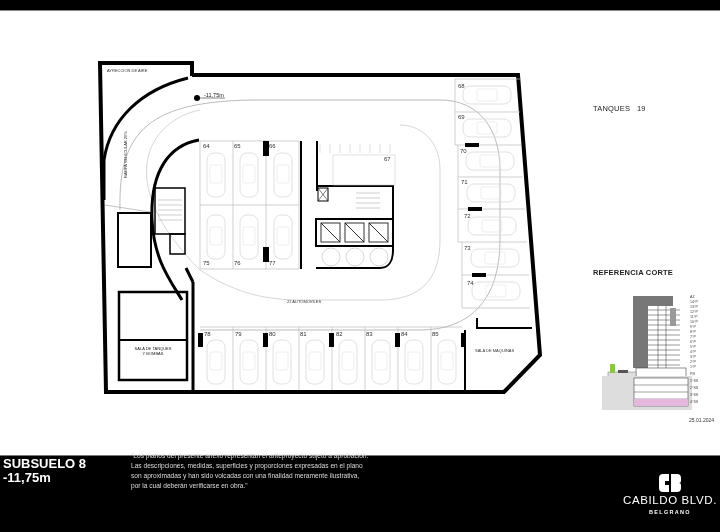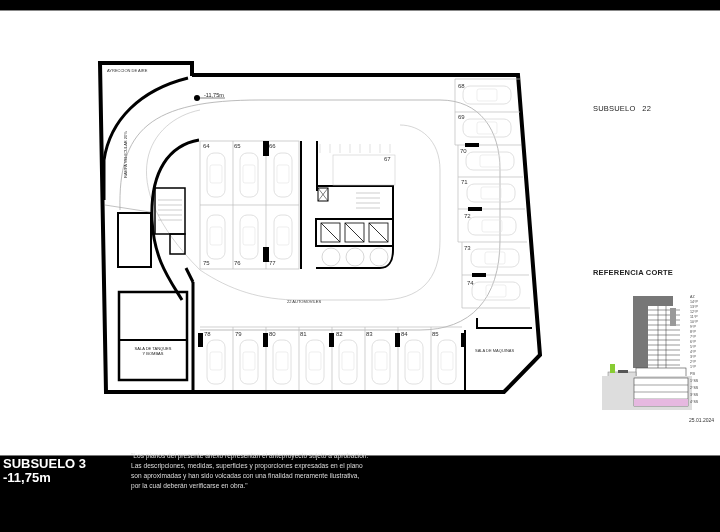--- a/index.html
+++ b/index.html
@@ -213,21 +213,21 @@
     <text x="269" y="336">80</text>
     <text x="300" y="336">81</text>
     <text x="336" y="336">82</text>
     <text x="366" y="336">83</text>
     <text x="401" y="336">84</text>
     <text x="432" y="336">85</text>
   </g>
 </svg>
 
 <div class="side-label" style="left:593px;top:104px;font-size:7.5px;">
-  <span>SUBSUELO</span>&nbsp;&nbsp;&nbsp;<span>22</span>
+  <span>TANQUES</span>&nbsp;&nbsp;&nbsp;<span>19</span>
 </div>
 <div class="side-label" style="left:593px;top:268px;font-size:7.5px;font-weight:bold;">REFERENCIA CORTE</div>
 
 <svg style="position:absolute;left:600px;top:290px;" width="110" height="120" viewBox="0 0 110 120">
   <rect x="33" y="6" width="40" height="72" fill="#777"></rect>
   <rect x="48" y="16" width="30" height="62" fill="#fff"></rect>
   <g stroke="#333" stroke-width="0.5">
     <line x1="48" y1="20" x2="80" y2="20"></line>
       <line x1="48" y1="25" x2="80" y2="25"></line>
       <line x1="48" y1="30" x2="80" y2="30"></line>
@@ -277,22 +277,30 @@
     <text x="90" y="99">2°SS</text>
     <text x="90" y="106">3°SS</text>
     <text x="90" y="113">4°SS</text>
   </g>
 </svg>
 <div class="date">25.01.2024</div>
 
 <div class="footer-rule"></div>
 <div class="footer">
   <div class="level-title" style="top:0;">
-    <div class="l1">SUBSUELO 3</div>
+    <div class="l1">SUBSUELO 8</div>
     <div class="l2">-11,75m</div>
   </div>
   <div class="disclaimer" style="top:-5px;">
     <div>"Los planos del presente anexo representan el anteproyecto sujeto a aprobación.</div>
     <div>Las descripciones, medidas, superficies y proporciones expresadas en el plano</div>
     <div>son aproximadas y han sido volcadas con una finalidad meramente ilustrativa,</div>
     <div>por la cual deberán verificarse en obra."</div>
   </div>
+  <div class="logo">
+    <svg class="logo-mark" width="22" height="18" viewBox="0 0 22 18">
+      <path d="M4,0 H10 V7 H6 V11 H10 V18 H4 A4,4 0 0 1 0,14 V4 A4,4 0 0 1 4,0 Z" fill="#fff"></path>
+      <path d="M12,0 H18 A4,4 0 0 1 22,4 V7 A2,2 0 0 1 20,9 A2,2 0 0 1 22,11 V14 A4,4 0 0 1 18,18 H12 Z" fill="#fff"></path>
+    </svg>
+    <div class="logo-name">CABILDO BLVD.</div>
+    <div class="logo-sub">BELGRANO</div>
+  </div>
 </div>
 
 </body></html>

